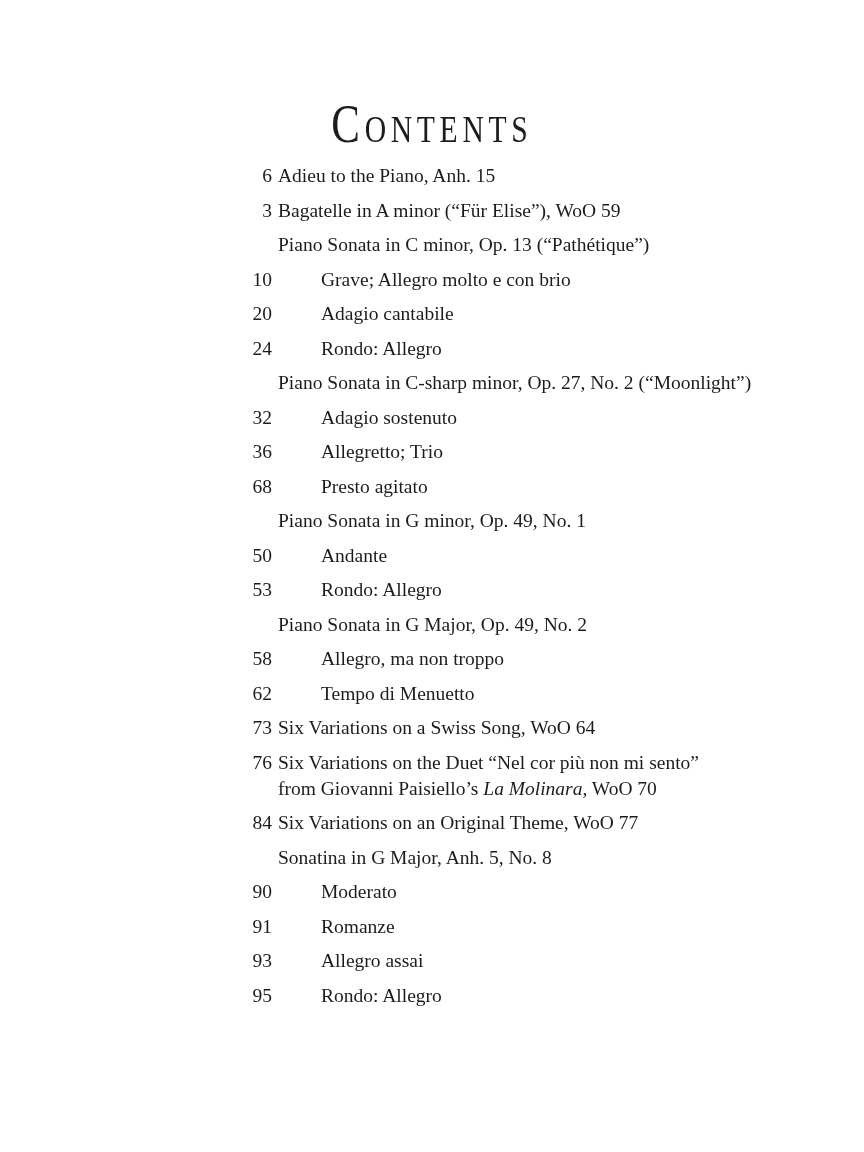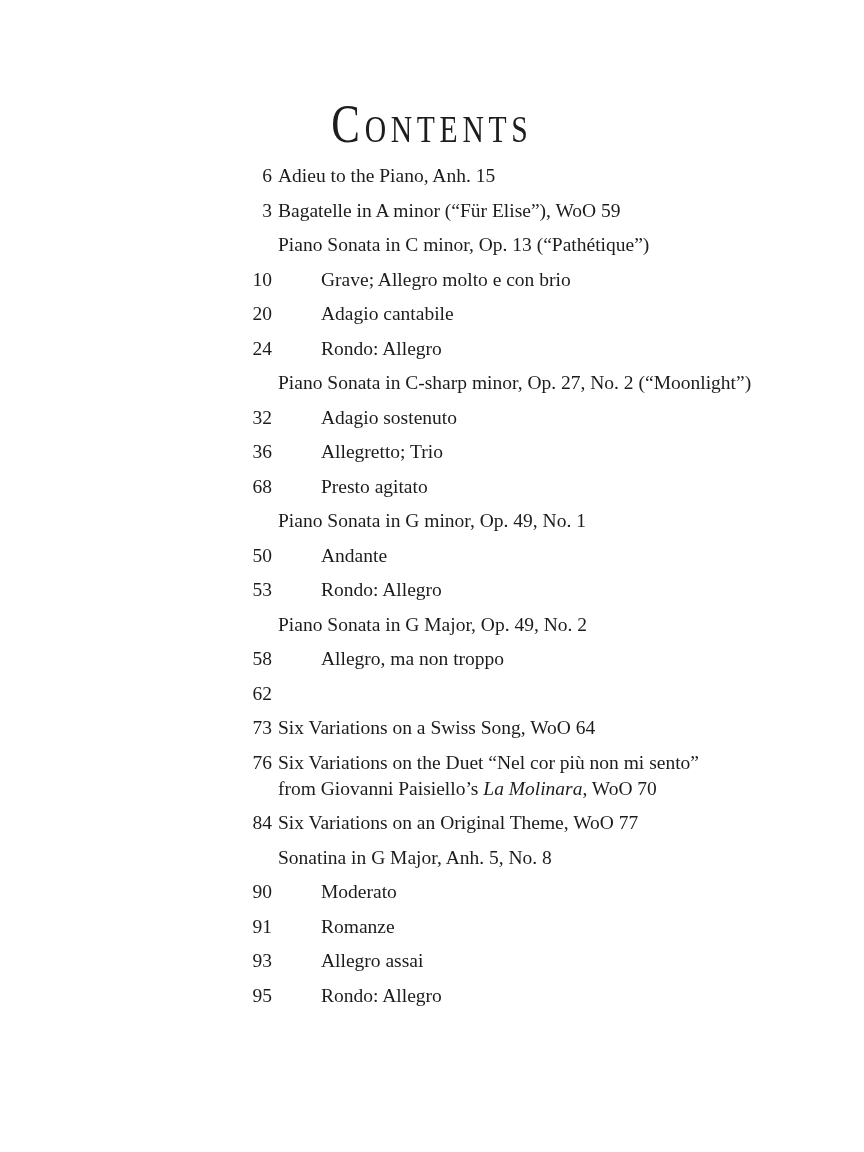--- a/index.html
+++ b/index.html
@@ -150,20 +150,23 @@
         </span>
       </div>
       <div class="toc-row">
         <span class="toc-page">58</span>
         <span class="toc-text indent">
           <span class="toc-line"><span>Allegro, ma non troppo</span></span>
         </span>
       </div>
       <div class="toc-row">
         <span class="toc-page">62</span>
+        <span class="toc-text indent">
+          <span class="toc-line"><span>Tempo di Menuetto</span></span>
+        </span>
       </div>
       <div class="toc-row">
         <span class="toc-page">73</span>
         <span class="toc-text">
           <span class="toc-line"><span>Six Variations on a Swiss Song, WoO 64</span></span>
         </span>
       </div>
       <div class="toc-row">
         <span class="toc-page">76</span>
         <span class="toc-text">

